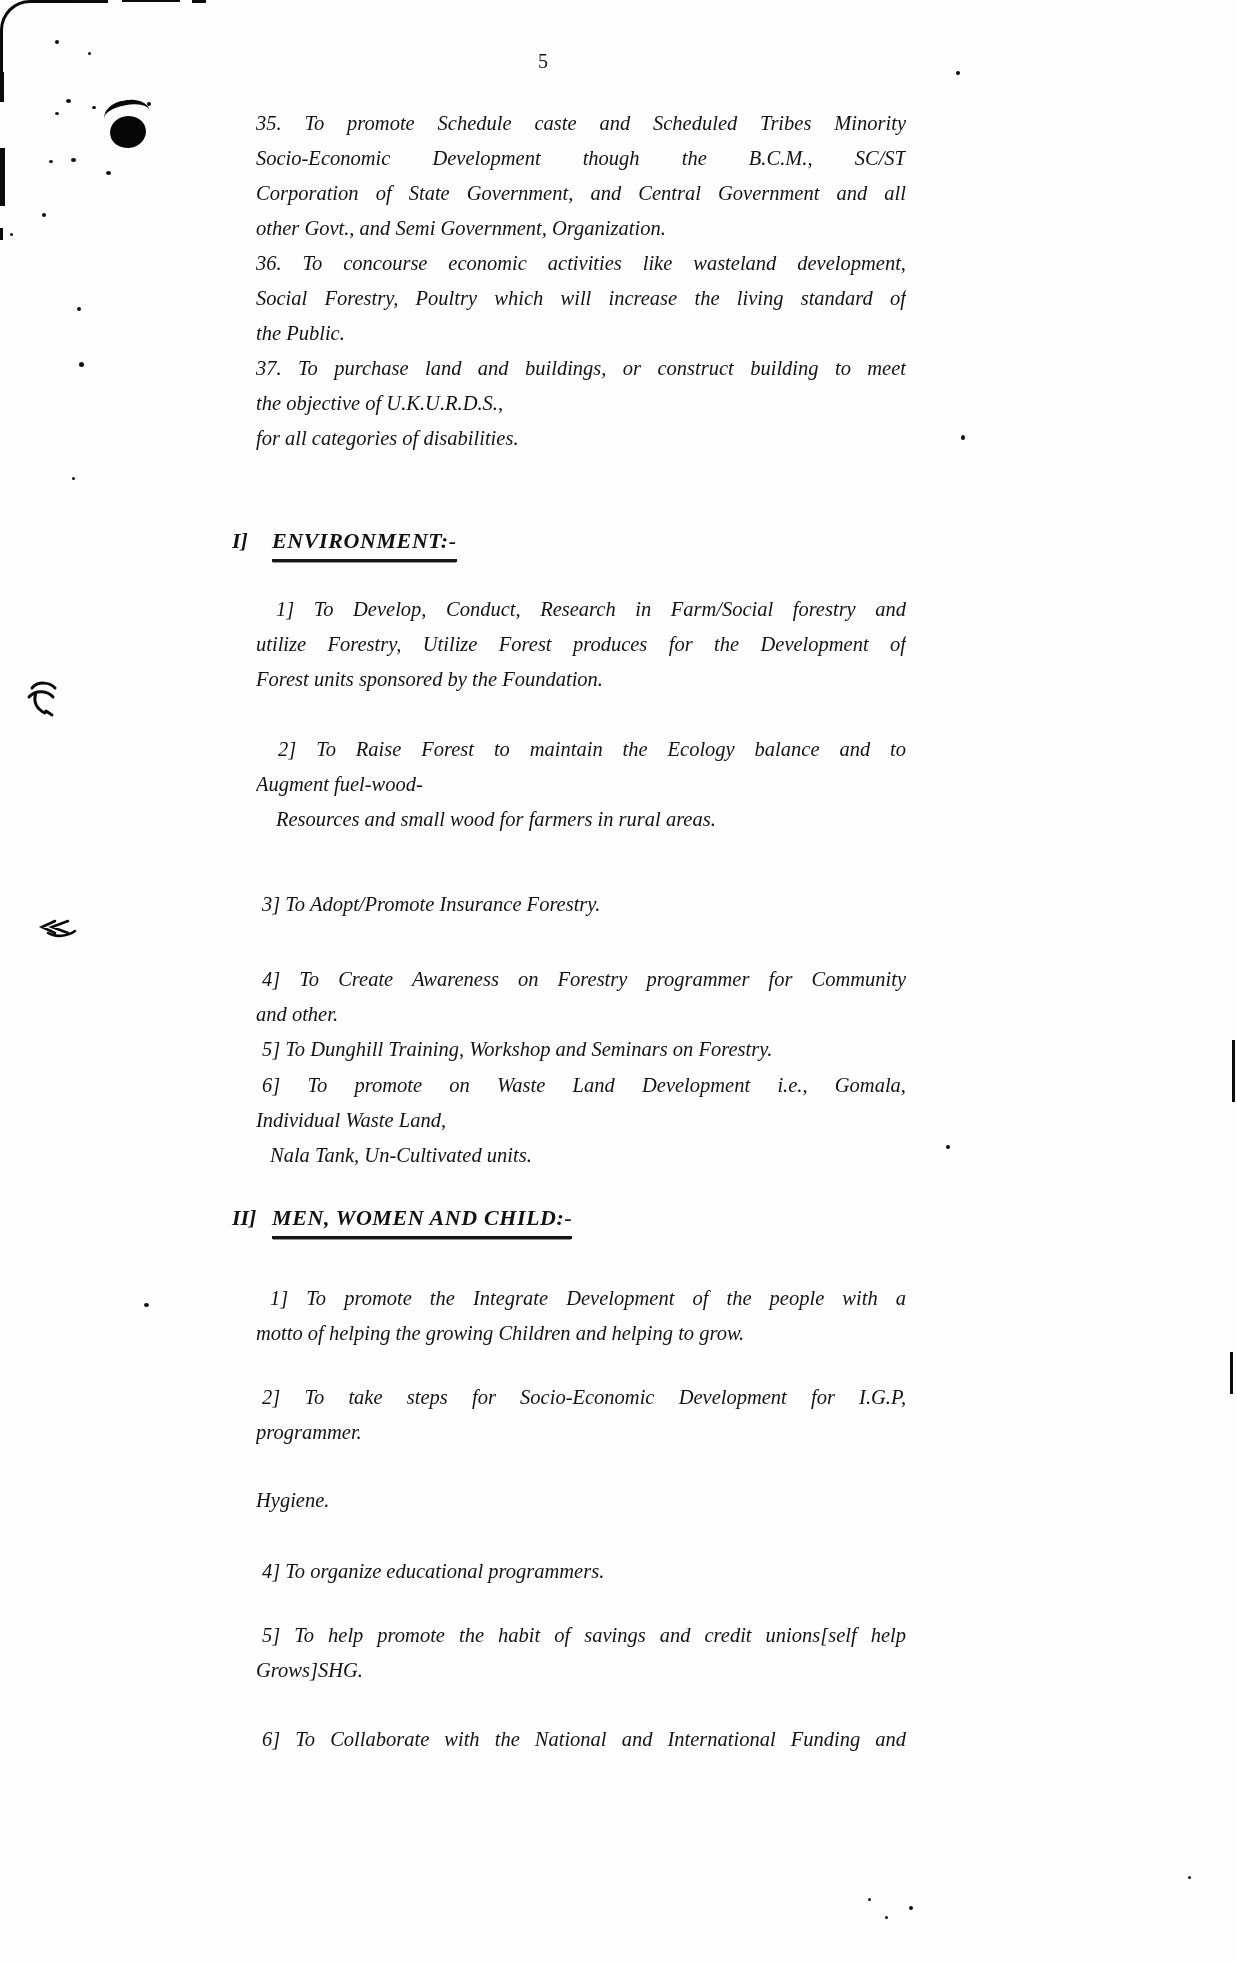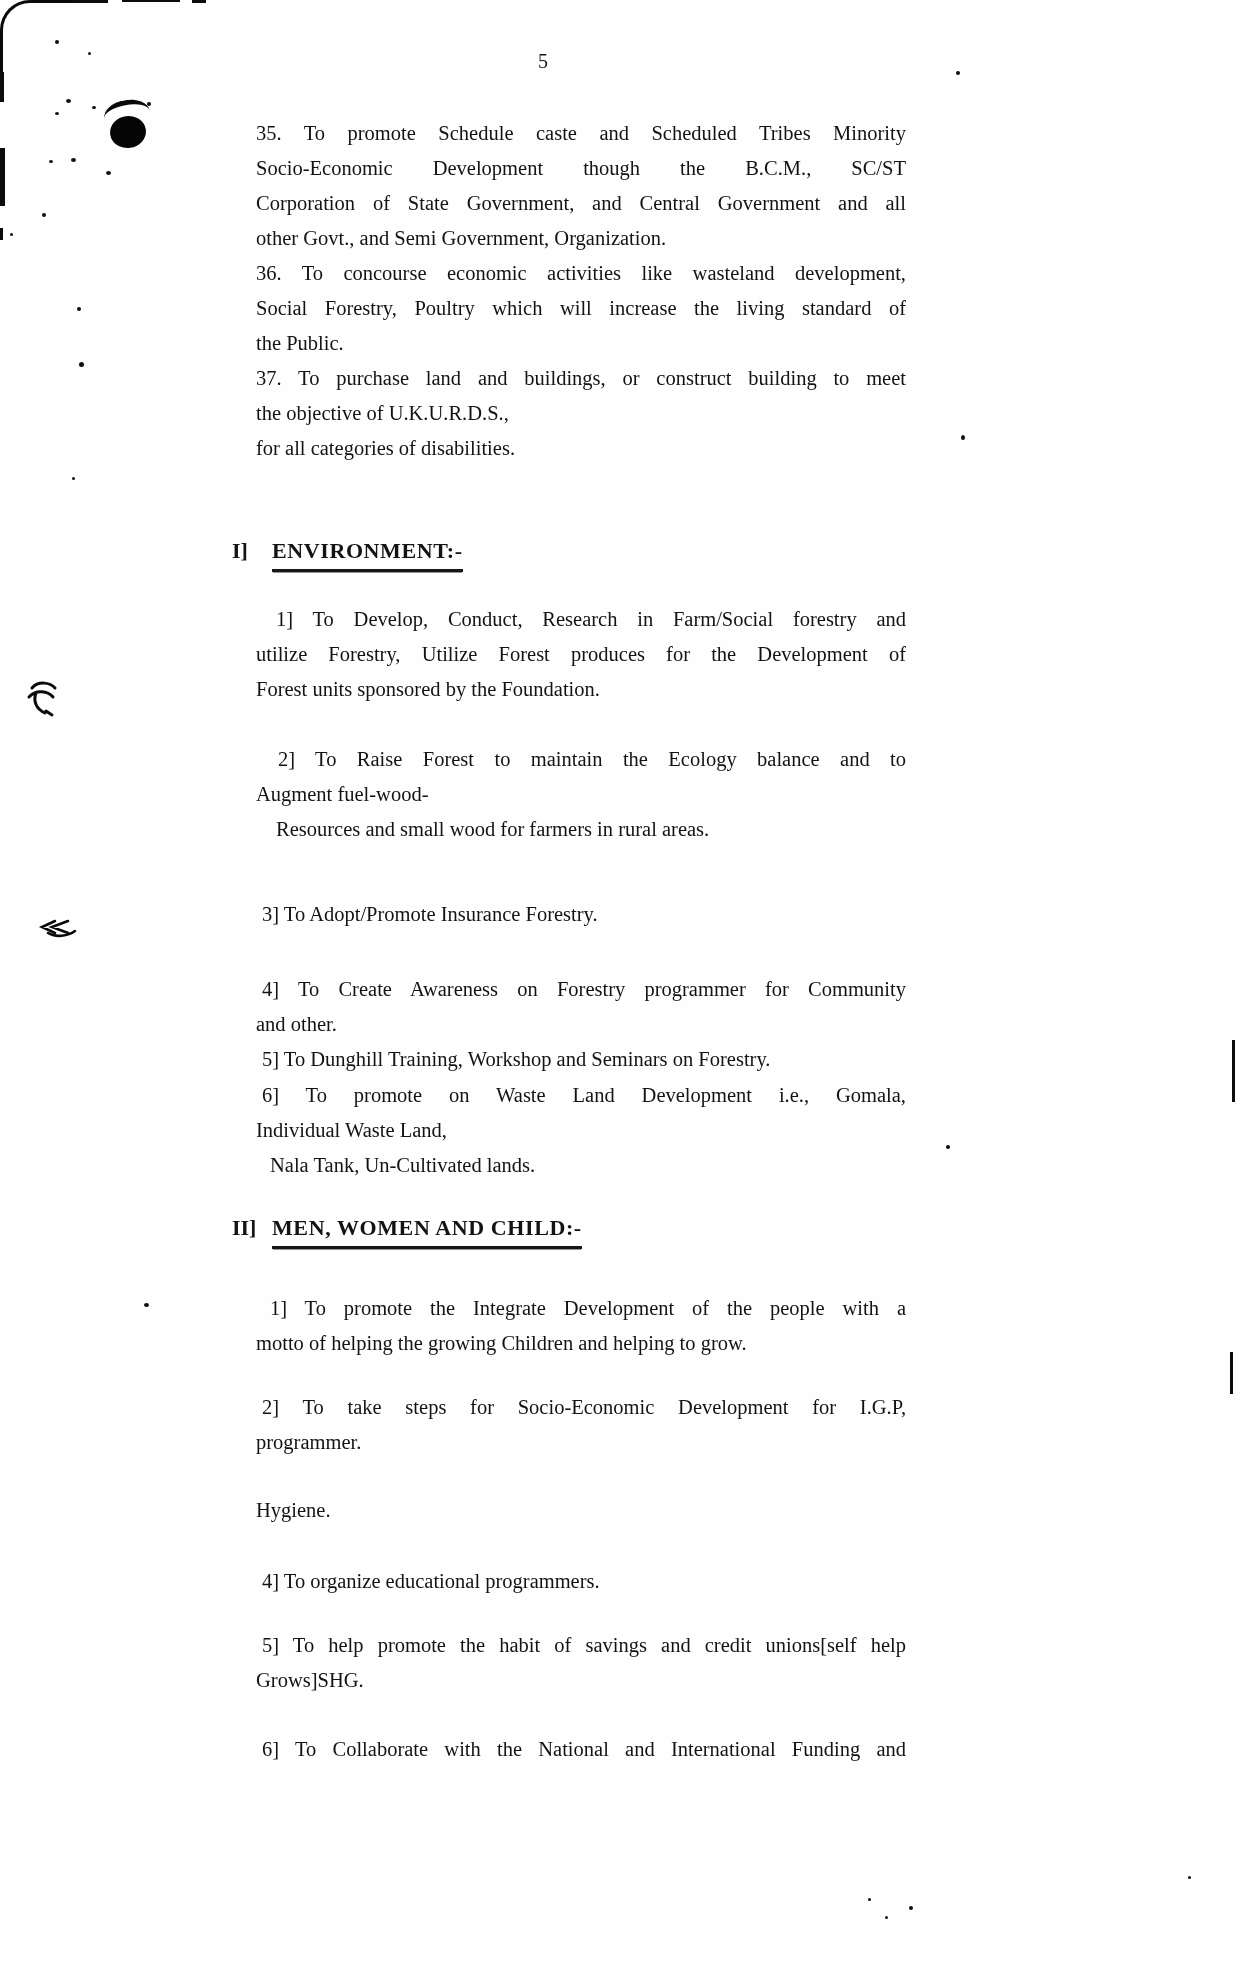--- a/index.html
+++ b/index.html
@@ -2,21 +2,21 @@
 <html><head>
 <meta charset="utf-8">
 <style>
   html,body{margin:0;padding:0;background:#ffffff;}
   .page{
     position:relative;width:1237px;height:1964px;background:#fefefe;
     font-family:"Liberation Serif","DejaVu Serif",serif;color:#131313;
     overflow:hidden;
   }
   .page-number{position:absolute;top:50px;left:538px;font-size:20px;}
-  .text-column{position:absolute;top:116px;left:256px;width:650px;}
+  .text-column{position:absolute;top:106px;left:256px;width:650px;font-style:italic;}
   .para{margin:0;}
   .line{
     font-size:20.5px;line-height:35px;height:35px;overflow:hidden;
     white-space:normal;
   }
   .line.j{text-align:justify;text-align-last:justify;text-justify:inter-word;}
   .heading-row{
     margin-left:-24px;font-weight:bold;font-size:22px;line-height:30px;
     white-space:nowrap;
   }
@@ -88,21 +88,21 @@
       <div class="para" style="margin-top: 40px;">
         <div class="line j" style="padding-left: 6px;">4] To Create Awareness on Forestry programmer for Community</div>
         <div class="line">and other.</div>
       </div>
       <div class="para" style="margin-top: 0px;">
         <div class="line" style="padding-left: 6px;">5] To Dunghill Training, Workshop and Seminars on Forestry.</div>
       </div>
       <div class="para" style="margin-top: 1px;">
         <div class="line j" style="padding-left: 6px;">6] To promote on Waste Land Development i.e., Gomala,</div>
         <div class="line">Individual Waste Land,</div>
-        <div class="line" style="padding-left: 14px;">Nala Tank, Un-Cultivated lands.</div>
+        <div class="line" style="padding-left: 14px;">Nala Tank, Un-Cultivated units.</div>
       </div>
       <div class="heading-row" style="margin-top: 30px;"><span class="marker">II]</span><span class="heading-text">MEN, WOMEN AND CHILD:-</span></div>
       <div class="para" style="margin-top: 42px;">
         <div class="line j" style="padding-left: 14px;">1] To promote the Integrate Development of the people with a</div>
         <div class="line">motto of helping the growing Children and helping to grow.</div>
       </div>
       <div class="para" style="margin-top: 29px;">
         <div class="line j" style="padding-left: 6px;">2] To take steps for Socio-Economic Development for I.G.P,</div>
         <div class="line">programmer.</div>
       </div>

